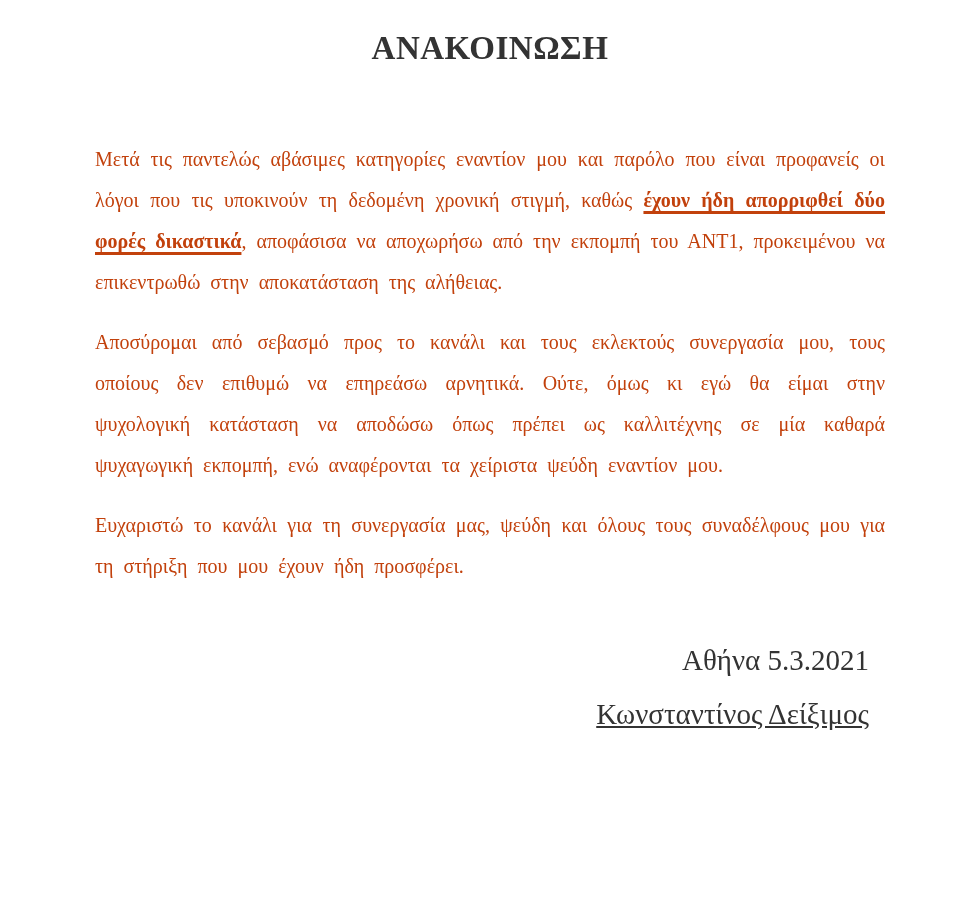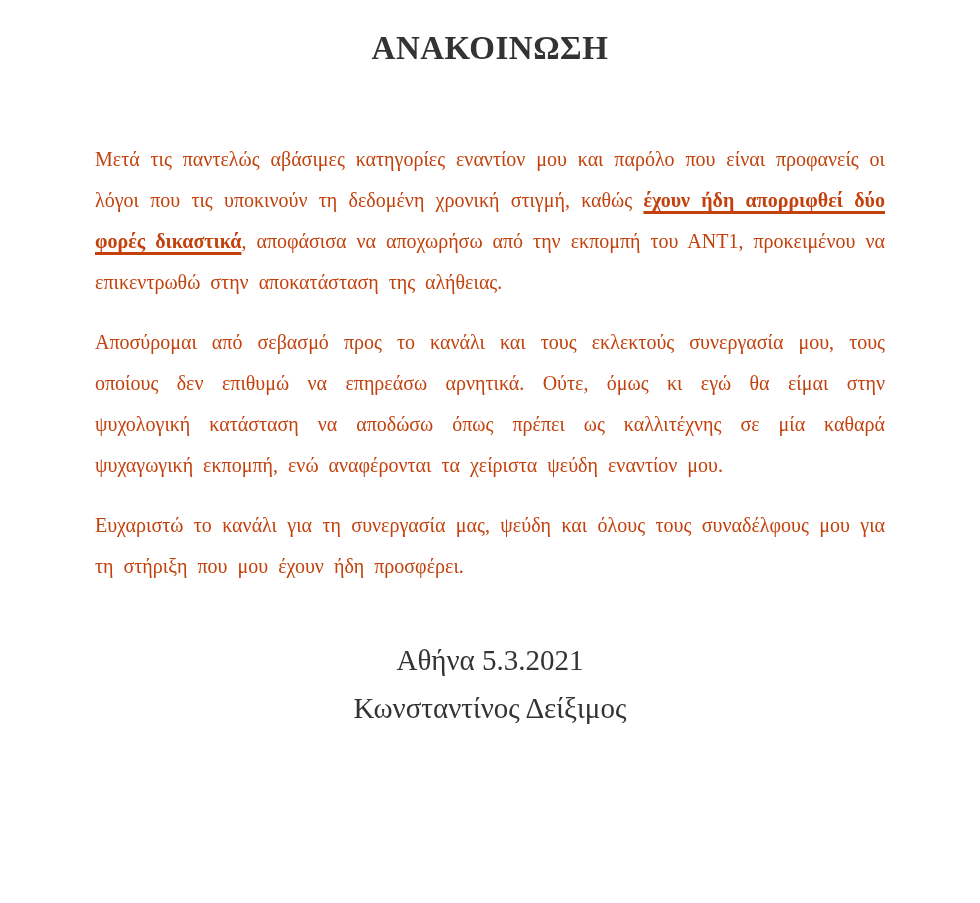--- a/index.html
+++ b/index.html
@@ -36,31 +36,32 @@
     word-spacing: 5px;
     color: #c2410c;
   }
   .emph {
     font-weight: bold;
     text-decoration: underline;
     text-decoration-thickness: 2.5px;
     text-underline-offset: 4px;
   }
   .footer-line {
-    margin: 8px;
-    text-align: center;
+    margin: 16px;
+    text-align: right;
     font-size: 29px;
     line-height: 37.5px;
     color: #333333;
   }
   .date-line {
     margin-top: 55px;
   }
   .signature-line {
     margin-top: 10px;
+    text-decoration: underline;
   }
 </style>
 </head>
 <body>
 
 <div class="page">
 
   <h1 class="doc-title">ΑΝΑΚΟΙΝΩΣΗ</h1>
 
   <p class="para"><span>Μετά τις παντελώς αβάσιμες κατηγορίες εναντίον μου και παρόλο που είναι προφανείς οι λόγοι που τις υποκινούν τη δεδομένη χρονική στιγμή, καθώς </span><span class="emph">έχουν ήδη απορριφθεί δύο φορές δικαστικά</span><span>, αποφάσισα να αποχωρήσω από την εκπομπή του ΑΝΤ1, προκειμένου να επικεντρωθώ στην αποκατάσταση της αλήθειας.</span></p>

